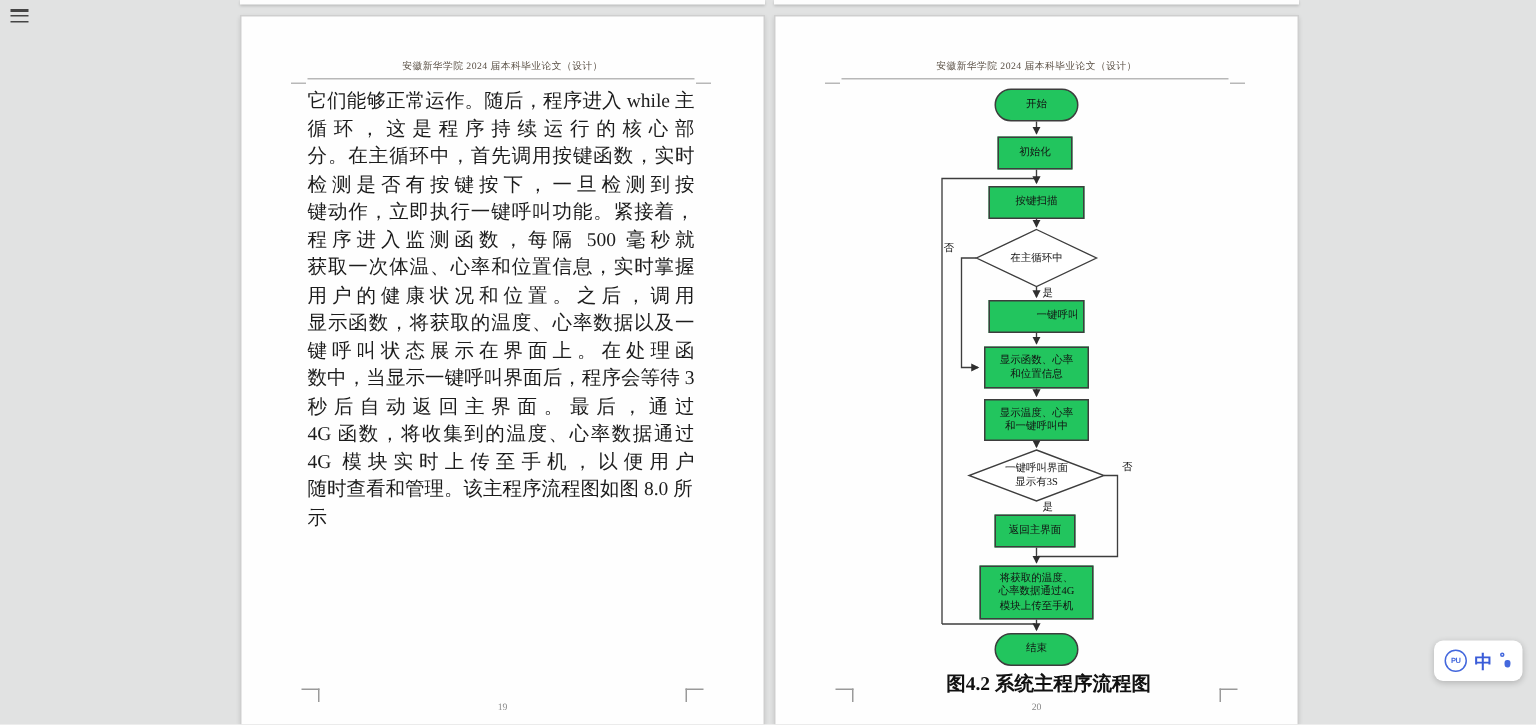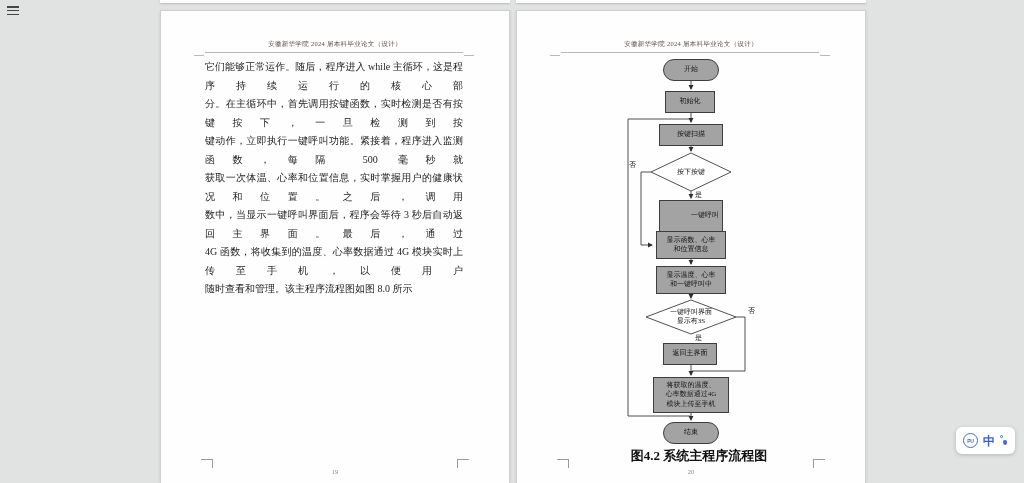--- a/index.html
+++ b/index.html
@@ -22,35 +22,35 @@
   .page-left { left:160px; }
   .page-right { left:516px; }
 
   .phead { position:absolute; left:0; right:0; top:29px; text-align:center;
            font-size:6.5px; color:#5c5247; letter-spacing:.3px; }
   .hline { position:absolute; left:44px; top:41px; width:258px; border-top:1px solid #b8b8b8; }
   .hline i { position:absolute; width:10px; border-top:1px solid #b8b8b8; top:2px; }
   .hl-l { left:-11px; } .hl-r { right:-11px; }
 
   
-  .para { position:absolute; left:44px; top:47px; width:258px; font-size:10px;
+  .para { position:absolute; left:44px; top:47px; width:258px; font-size:13px;
           color:#1c1c1c; line-height:18.5px; }
   .jline { text-align:justify; text-align-last:justify; }
   .jline-last { text-align:left; text-align-last:left; }
 
   
   .bmark { position:absolute; top:448px; width:12px; height:9px; }
   .bm-l { left:40px; border-top:1px solid #9a9a9a; border-right:1px solid #9a9a9a; }
   .bm-r { left:296px; border-top:1px solid #9a9a9a; border-left:1px solid #9a9a9a; }
   .pnum { position:absolute; left:0; right:0; top:457px; text-align:center; font-size:6.5px; color:#8a8a8a; }
 
   
   .fc-svg { position:absolute; left:0; top:0; width:350px; height:473px; }
   .fc-node { position:absolute; display:flex; align-items:center; justify-content:center;
-             flex-direction:column; background:#a3a3a3; border:1px solid #3d3d3d;
+             flex-direction:column; background:#22c55e; border:1px solid #3d3d3d;
              font-size:7px; color:#111; line-height:9.5px; text-align:center; }
   .fc-oval { border-radius:11px; }
   .fc-dlabel { position:absolute; display:flex; align-items:center; justify-content:center;
                flex-direction:column; font-size:7px; color:#111; line-height:9px; text-align:center; }
   .fc-branch { position:absolute; font-size:7px; color:#111; }
   .fc-caption { position:absolute; left:16px; right:0; top:436px; text-align:center;
                 font-size:13px; font-weight:bold; color:#111; }
 
   
   .float-widget { position:absolute; left:956px; top:427px; width:59px; height:27px;
@@ -85,20 +85,21 @@
     <div class="phead">安徽新华学院 2024 届本科毕业论文（设计）</div>
     <div class="hline">
         <i class="hl-l"></i>
         <i class="hl-r"></i>
       </div>
     <div class="para">
       <div class="jline">它们能够正常运作。随后，程序进入 while 主循环，这是程序持续运行的核心部</div>
       <div class="jline">分。在主循环中，首先调用按键函数，实时检测是否有按键按下，一旦检测到按</div>
       <div class="jline">键动作，立即执行一键呼叫功能。紧接着，程序进入监测函数，每隔 500 毫秒就</div>
       <div class="jline">获取一次体温、心率和位置信息，实时掌握用户的健康状况和位置。之后，调用</div>
+      <div class="jline">显示函数，将获取的温度、心率数据以及一键呼叫状态展示在界面上。在处理函</div>
       <div class="jline">数中，当显示一键呼叫界面后，程序会等待 3 秒后自动返回主界面。最后，通过</div>
       <div class="jline">4G 函数，将收集到的温度、心率数据通过 4G 模块实时上传至手机，以便用户</div>
       <div class="jline jline-last">随时查看和管理。该主程序流程图如图 8.0 所示</div>
     </div>
     <i class="bmark bm-l"></i>
     <i class="bmark bm-r"></i>
     <div class="pnum">19</div>
   </div>
 
   <div class="page page-right">
@@ -130,25 +131,25 @@
         <path d="M174,402 V409" marker-end="url(#ah)"></path>
         <polygon points="174,142 214,161 174,180 134,161" fill="#fff"></polygon>
         <polygon points="174,289 219,306 174,323 129,306" fill="#fff"></polygon>
       </g>
     </svg>
 
     <div class="fc-node fc-oval" style="left:146px;top:48px;width:56px;height:22px;">开始</div>
     <div class="fc-node" style="left:148px;top:80px;width:50px;height:22px;">初始化</div>
     <div class="fc-node" style="left:142px;top:113px;width:64px;height:22px;">按键扫描</div>
 
-    <div class="fc-dlabel" style="left:134px;top:142px;width:80px;height:38px;">按下按键</div>
+    <div class="fc-dlabel" style="left:134px;top:142px;width:80px;height:38px;">在主循环中</div>
     <div class="fc-branch" style="left:112px;top:149px;">否</div>
     <div class="fc-branch" style="left:178px;top:179px;">是</div>
 
-    <div class="fc-node" style="left:142px;top:189px;width:64px;height:32px;padding-left:28px;">一键呼叫</div>
+    <div class="fc-node" style="left:142px;top:189px;width:64px;height:22px;padding-left:28px;">一键呼叫</div>
 
     <div class="fc-node" style="left:139px;top:220px;width:70px;height:28px;">
       <span>显示函数、心率</span>
       <span>和位置信息</span>
     </div>
     <div class="fc-node" style="left:139px;top:255px;width:70px;height:28px;">
       <span>显示温度、心率</span>
       <span>和一键呼叫中</span>
     </div>
 

